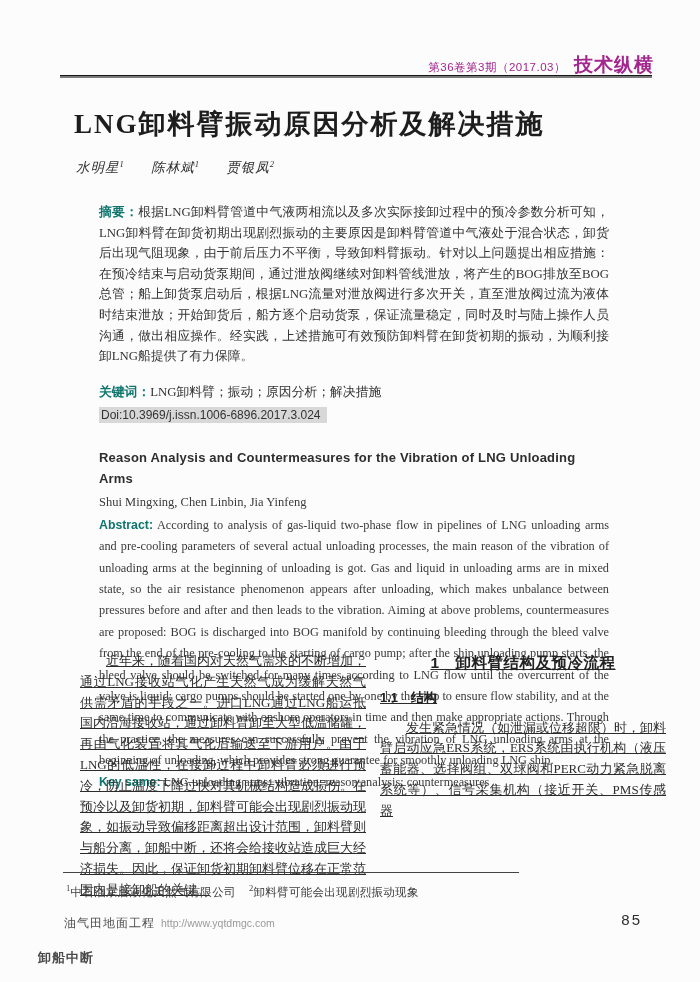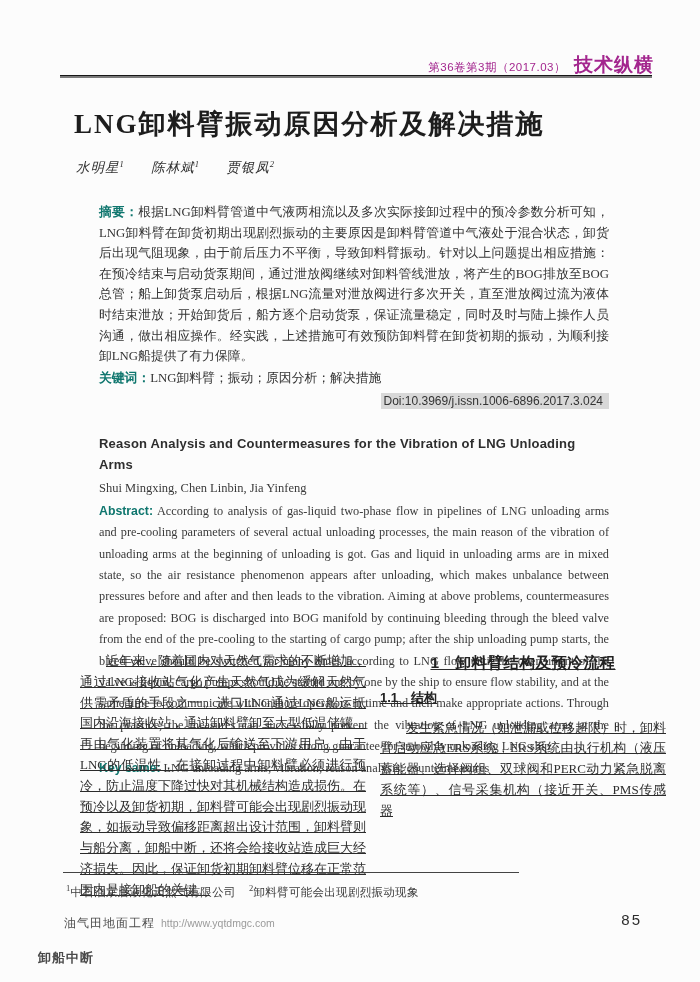--- a/index.html
+++ b/index.html
@@ -45,25 +45,25 @@
   
   .abstract-block {
     position:absolute; top:202px; left:99px; width:510px;
     font-size:12.8px; line-height:20.6px; text-align:justify;
     color:#333;
   }
   .abstract-block .lbl {
     font-family:"Liberation Sans","DejaVu Sans",sans-serif;
     font-weight:bold; color:#0f766e;
   }
-  .kw-line { margin-top:1px; }
+  .kw-line { margin-top:15px; }
   .doi-line {
     margin-top:3px;
     font-family:"Liberation Sans","DejaVu Sans",sans-serif;
-    font-size:12px; text-align:right;
+    font-size:12px; text-align:left;
   }
   .doi-line .doi-chip { background:#d8d8d8; padding:1px 6px 1px 2px; color:#333; }
   .en-title {
     margin-top:22px;
     font-family:"Liberation Sans","DejaVu Sans",sans-serif;
     font-weight:bold; font-size:13px; color:#2e2e2e;
     text-align:left; letter-spacing:.2px;
   }
   .en-authors { margin-top:3px; font-size:12.5px; text-align:left; color:#3a3a3a; }
   .en-abstract { margin-top:2px; font-size:12.3px; line-height:21.4px; color:#3a3a3a; }

